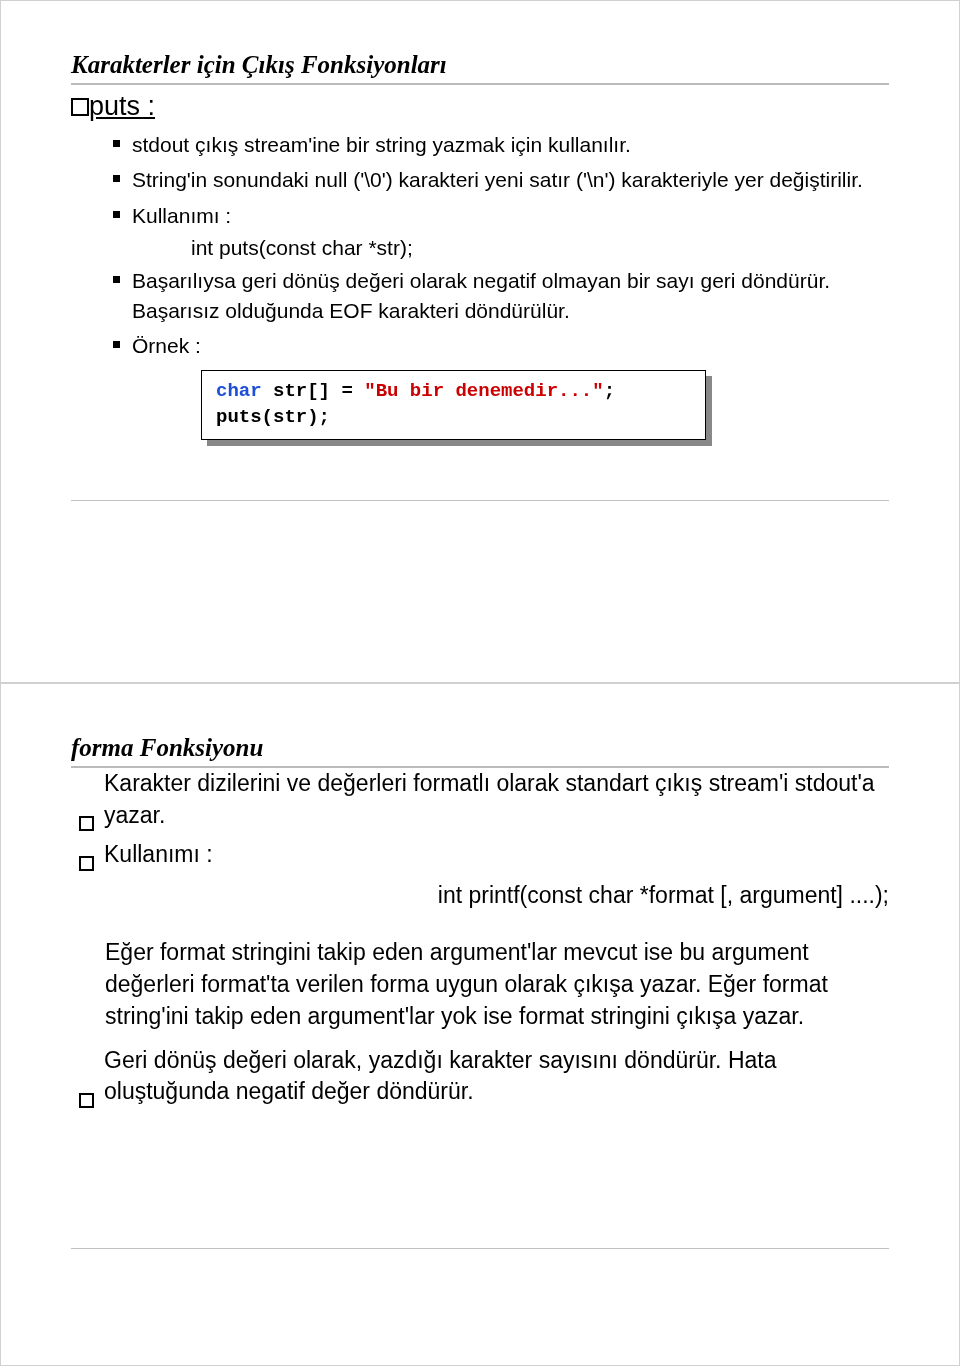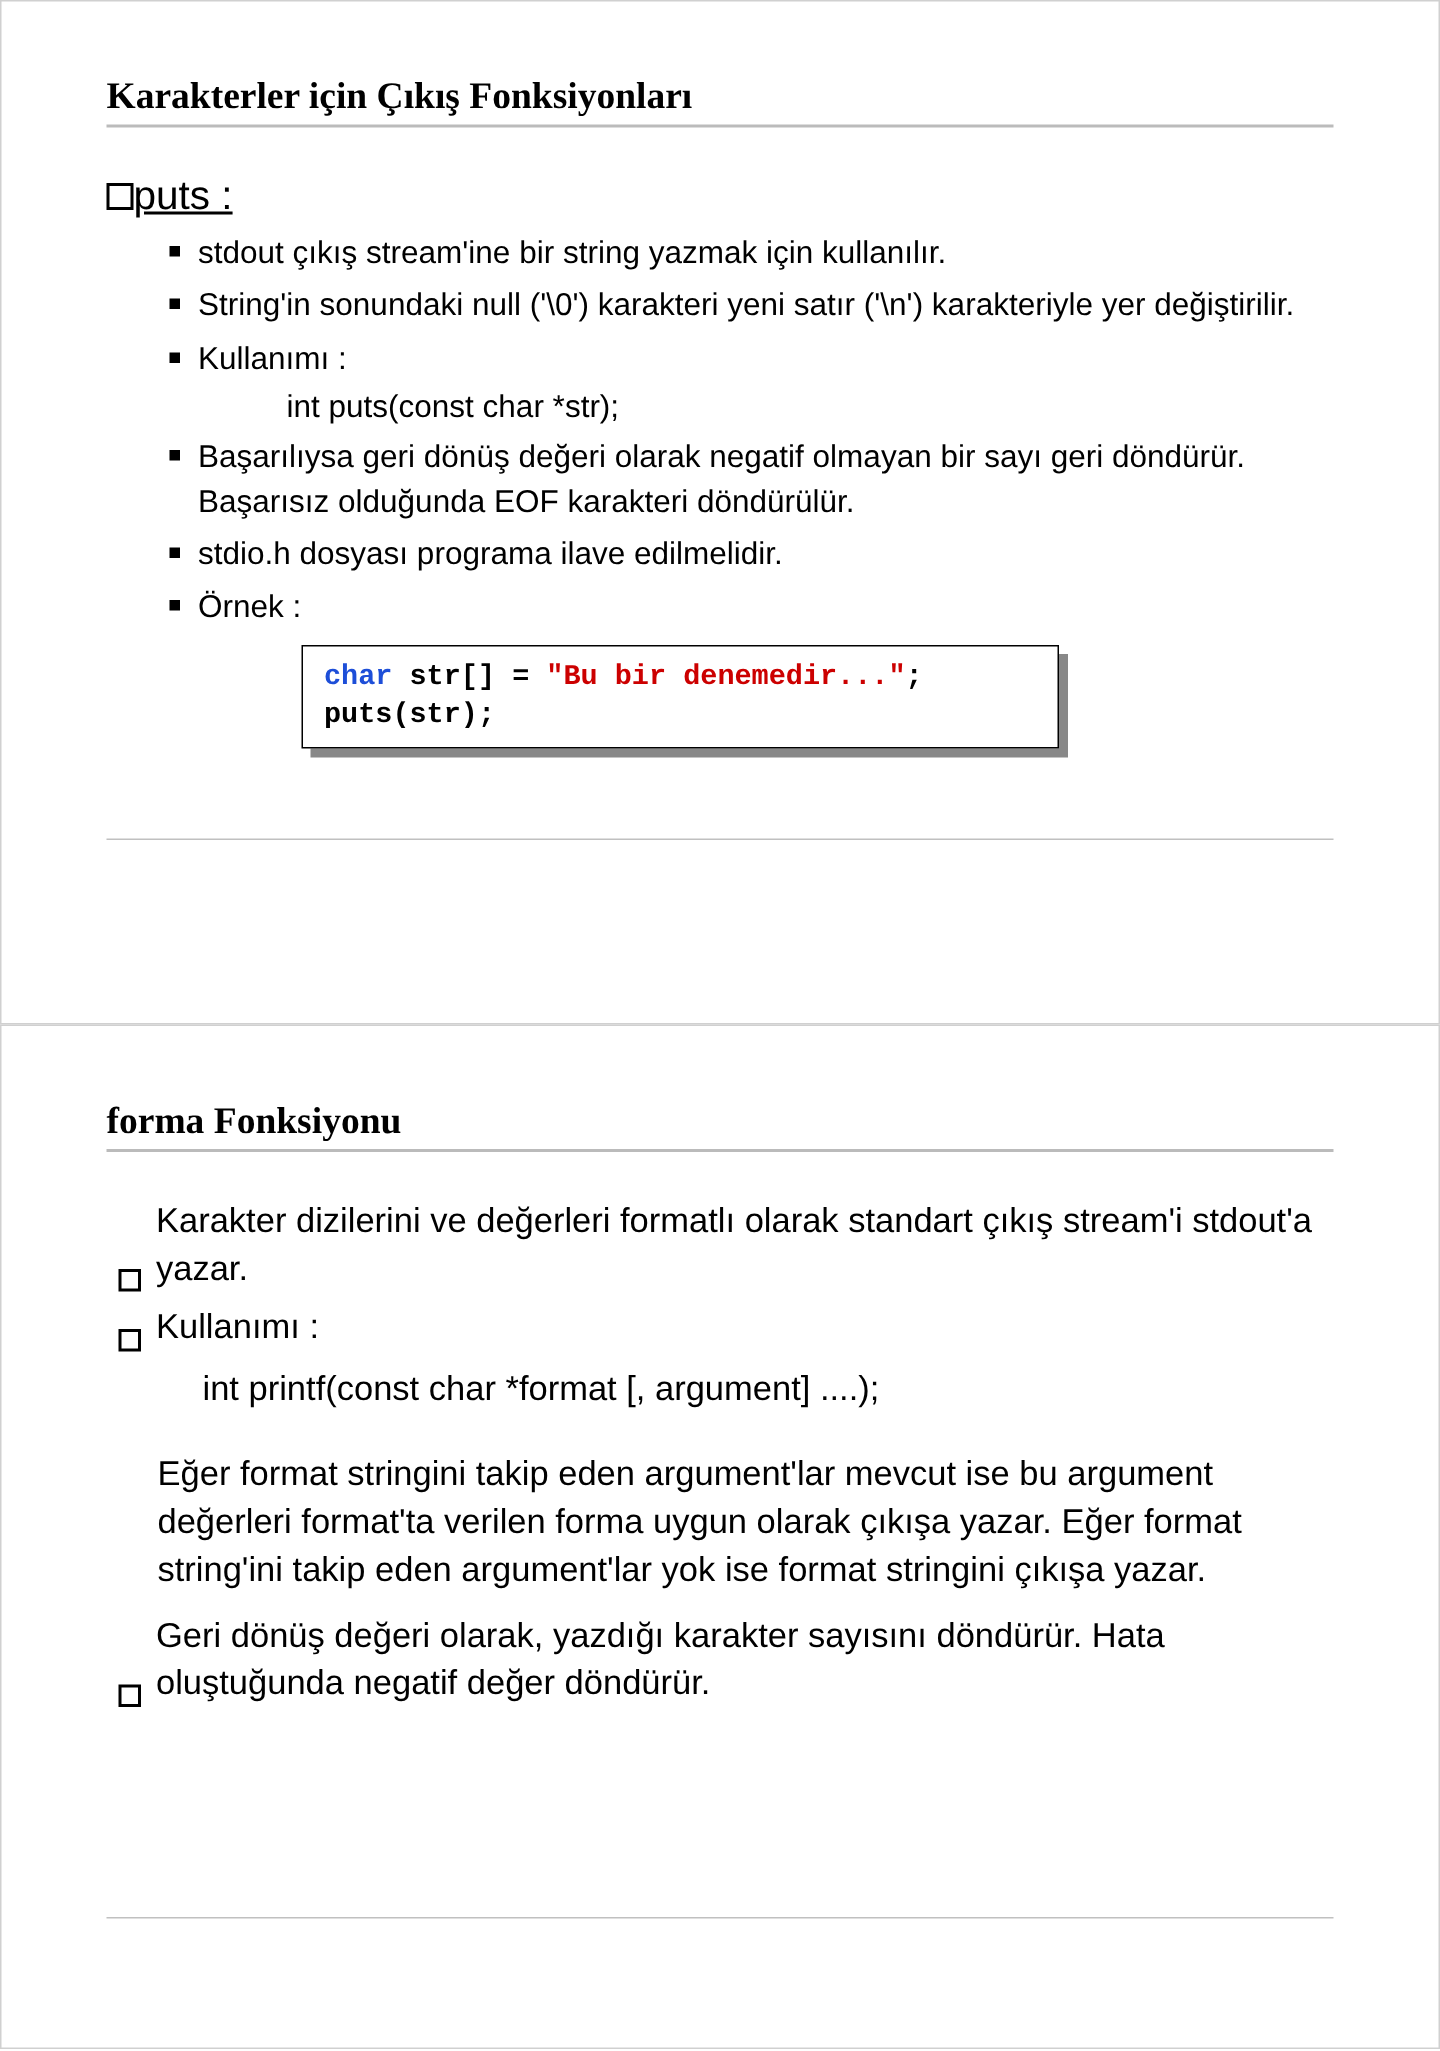--- a/index.html
+++ b/index.html
@@ -11,25 +11,26 @@
       width: 960px;
     }
     .slide {
       border: 1px solid #d0d0d0;
       padding: 50px 70px 40px 70px;
       box-sizing: border-box;
       min-height: 683px;
     }
     .slide-title {
       font-family: "Brush Script MT", "Segoe Script", cursive;
+      font-style: italic;
       font-size: 25px;
       font-weight: 600;
       border-bottom: 2px solid #bbb;
       padding-bottom: 4px;
-      margin-bottom: 30px;
+      margin-bottom: 0;
     }
     .section-heading {
       font-size: 27px;
       text-decoration: underline;
       margin: 6px 0 8px 0;
       display: flex;
       align-items: center;
     }
     .hollow-square {
       display: inline-block;
@@ -92,20 +93,21 @@
     }
     .outline-list .text {
       flex: 1;
     }
     .sub-indent {
       margin-left: 64px;
       font-size: 23px;
       line-height: 1.4;
       margin-top: 2px;
       margin-bottom: 26px;
+      text-align: right;
     }
     .para-indent {
       margin-left: 34px;
       font-size: 23px;
       line-height: 1.38;
       margin-bottom: 12px;
       margin-top: 16px;
     }
     .code-box-wrap {
       margin: 10px 0 0 130px;
@@ -159,24 +161,20 @@
     </li>
   </ul>
   <div class="indent-line">int puts(const char *str);</div>
   <ul class="bullet-list">
     <li>
       <span class="solid-square"></span>
       <span class="text">Başarılıysa geri dönüş değeri olarak negatif olmayan bir sayı geri döndürür. Başarısız olduğunda EOF karakteri döndürülür.</span>
     </li>
     <li>
       <span class="solid-square"></span>
-      <span class="text">stdio.h dosyası programa ilave edilmelidir.</span>
-    </li>
-    <li>
-      <span class="solid-square"></span>
       <span class="text">Örnek :</span>
     </li>
   </ul>
 
   <div class="code-box-wrap">
     <div class="code-box"><span class="kw-blue">char</span><span> str[] = </span><span class="str-red">"Bu bir denemedir..."</span><span>;</span>
 <span>puts(str);</span></div>
   </div>
 
   <div class="bottom-rule"></div>

